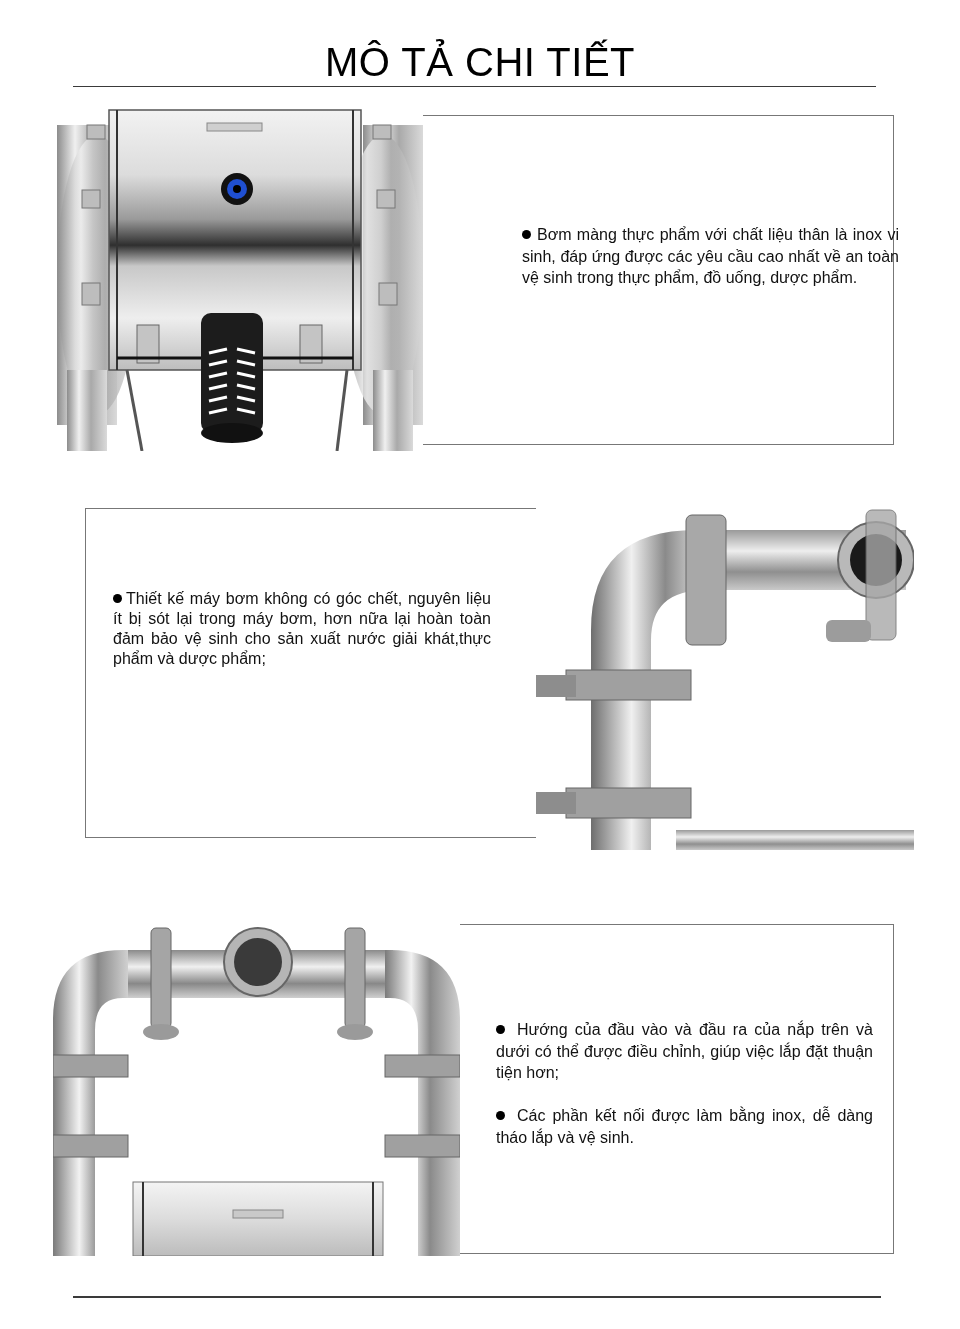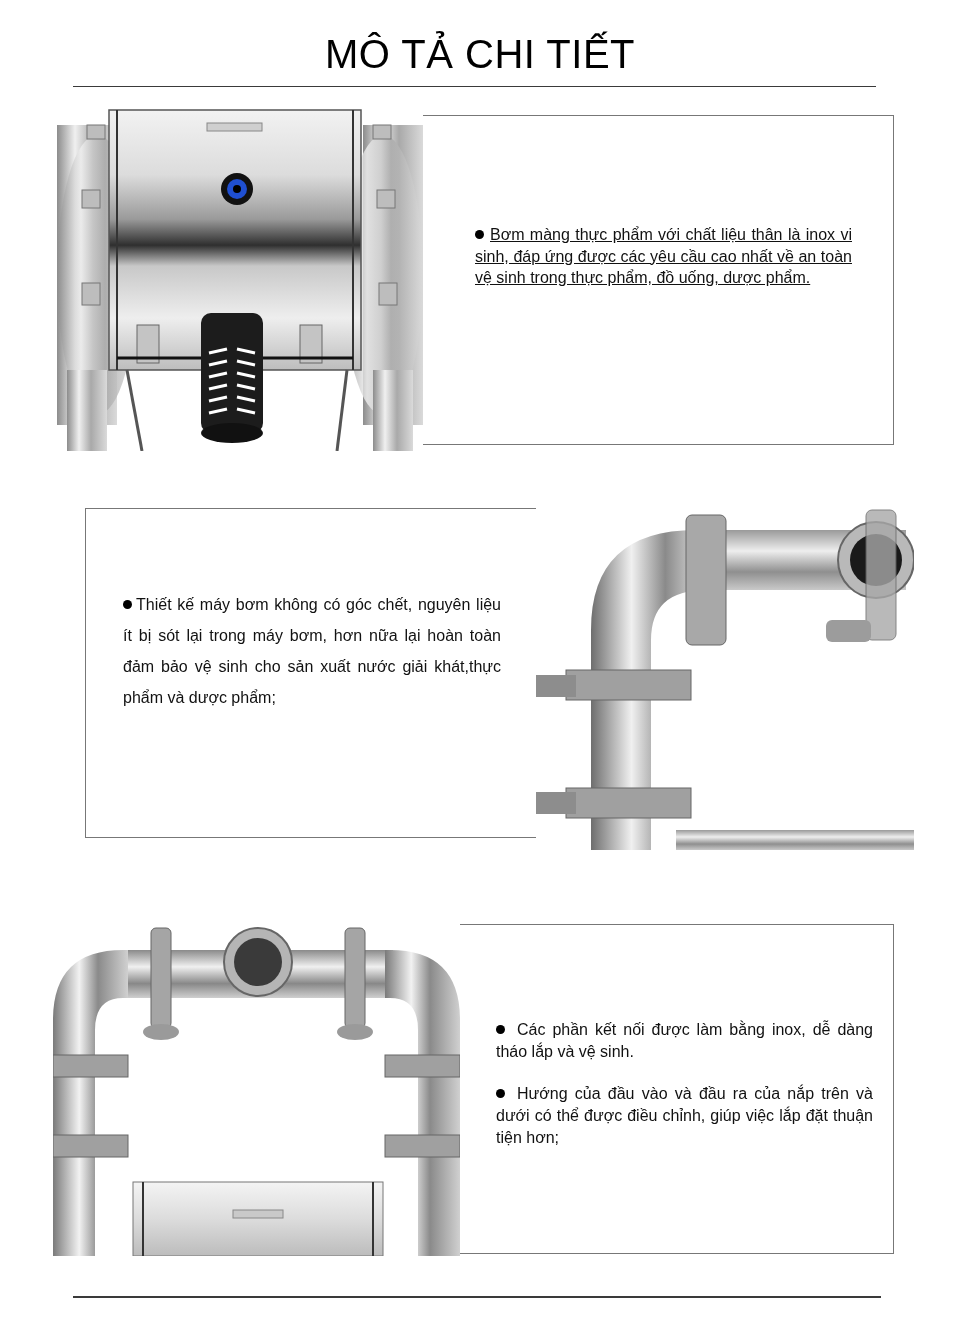--- a/index.html
+++ b/index.html
@@ -1,17 +1,17 @@
 <!DOCTYPE html>
 <html><head>
   <meta charset="utf-8">
   <style>
     html, body { margin: 0; padding: 0; background: #ffffff; }
     body { width: 960px; height: 1329px; position: relative; overflow: hidden; font-family: "Liberation Sans", sans-serif; color: #111; }
-    .title { position: absolute; left: 0; right: 0; top: 24px; text-align: center; font-size: 40px; font-weight: normal; letter-spacing: 0.5px; color: #000; margin: 8px; }
+    .title { position: absolute; left: 0; right: 0; top: 24px; text-align: center; font-size: 40px; font-weight: normal; letter-spacing: 0.5px; color: #000; margin: 16px; }
     .rule { position: absolute; height: 1px; background: #3a3a3a; }
     .box { position: absolute; border: 1px solid #777; background: #fff; box-sizing: border-box; }
     .photo { position: absolute; overflow: hidden; background: #fff; }
     .text-block { position: absolute; font-size: 16px; line-height: 21.7px; color: #111; text-align: justify; }
     .para { margin: 0 0 21px 0; }
     .bullet { display: inline-block; width: 9px; height: 9px; border-radius: 50%; background: #000; margin-right: 6px; vertical-align: 1px; }
     svg { display: block; }
   </style>
 </head>
 <body>
@@ -82,21 +82,21 @@
         <line x1="180" y1="268" x2="198" y2="272"></line>
       <line x1="152" y1="284" x2="170" y2="280"></line>
         <line x1="180" y1="280" x2="198" y2="284"></line>
       <line x1="152" y1="296" x2="170" y2="292"></line>
         <line x1="180" y1="292" x2="198" y2="296"></line>
       <line x1="152" y1="308" x2="170" y2="304"></line>
         <line x1="180" y1="304" x2="198" y2="308"></line>
     </g>
   </svg>
 </div>
-<div class="text-block" style="left:475px; top:224px; width:377px;text-decoration:underline;">
+<div class="text-block" style="left:522px; top:224px; width:377px;">
   <p class="para"><span class="bullet"></span><span>Bơm màng thực phẩm với chất liệu thân là inox vi sinh, đáp ứng được các yêu cầu cao nhất về an toàn vệ sinh trong thực phẩm, đồ uống, dược phẩm.</span></p>
 </div>
 
 <div class="box" style="left:85px; top:508px; width:470px; height:330px;"></div>
 <div class="photo" style="left:536px; top:490px; width:378px; height:360px;">
   <svg width="378" height="360" viewBox="0 0 378 360">
     <defs>
       <linearGradient id="g2h" x1="0" y1="0" x2="1" y2="0">
         <stop offset="0" stop-color="#6e6e6e"></stop>
         <stop offset="0.3" stop-color="#f0f0f0"></stop>
@@ -124,21 +124,21 @@
     <rect x="290" y="130" width="45" height="22" rx="6" fill="#9c9c9c"></rect>
 
     <rect x="30" y="180" width="125" height="30" fill="#a0a0a0" stroke="#666"></rect>
     <rect x="0" y="185" width="40" height="22" fill="#8d8d8d"></rect>
     <rect x="30" y="298" width="125" height="30" fill="#a0a0a0" stroke="#666"></rect>
     <rect x="0" y="302" width="40" height="22" fill="#8d8d8d"></rect>
 
     <rect x="140" y="340" width="238" height="20" fill="url(#g2v)"></rect>
   </svg>
 </div>
-<div class="text-block" style="left:123px; top:589px; width:378px; line-height:31px;">
+<div class="text-block" style="left:113px; top:589px; width:378px; line-height:20px;">
   <p class="para"><span class="bullet" style="margin-right:4px;"></span><span>Thiết kế máy bơm không có góc chết, nguyên liệu ít bị sót lại trong máy bơm, hơn nữa lại hoàn toàn đảm bảo vệ sinh cho sản xuất nước giải khát,thực phẩm và dược phẩm;</span></p>
 </div>
 
 <div class="box" style="left:440px; top:924px; width:454px; height:330px;"></div>
 <div class="photo" style="left:53px; top:920px; width:407px; height:336px;">
   <svg width="407" height="336" viewBox="0 0 407 336">
     <defs>
       <linearGradient id="g3h" x1="0" y1="0" x2="1" y2="0">
         <stop offset="0" stop-color="#7a7a7a"></stop>
         <stop offset="0.35" stop-color="#f2f2f2"></stop>
@@ -178,17 +178,17 @@
     <rect x="332" y="135" width="75" height="22" fill="#a0a0a0" stroke="#666"></rect>
     <rect x="332" y="215" width="75" height="22" fill="#a0a0a0" stroke="#666"></rect>
 
     <rect x="80" y="262" width="250" height="74" fill="url(#g3c)" stroke="#777"></rect>
     <line x1="90" y1="262" x2="90" y2="336" stroke="#333" stroke-width="2"></line>
     <line x1="320" y1="262" x2="320" y2="336" stroke="#333" stroke-width="2"></line>
     <rect x="180" y="290" width="50" height="8" fill="#c9c9c9" stroke="#888"></rect>
   </svg>
 </div>
 <div class="text-block" style="left:496px; top:1019px; width:377px;">
+  <p class="para"><span class="bullet" style="margin-right:12px;"></span><span>Hướng của đầu vào và đầu ra của nắp trên và dưới có thể được điều chỉnh, giúp việc lắp đặt thuận tiện hơn;</span></p>
   <p class="para"><span class="bullet" style="margin-right:12px;"></span><span>Các phần kết nối  được làm bằng inox, dễ dàng tháo lắp và vệ sinh.</span></p>
-  <p class="para"><span class="bullet" style="margin-right:12px;"></span><span>Hướng của đầu vào và đầu ra của nắp trên và dưới có thể được điều chỉnh, giúp việc lắp đặt thuận tiện hơn;</span></p>
 </div>
 
 <div class="rule" style="left:73px; top:1296px; width:808px; height:2px;"></div>
 
 </body></html>

